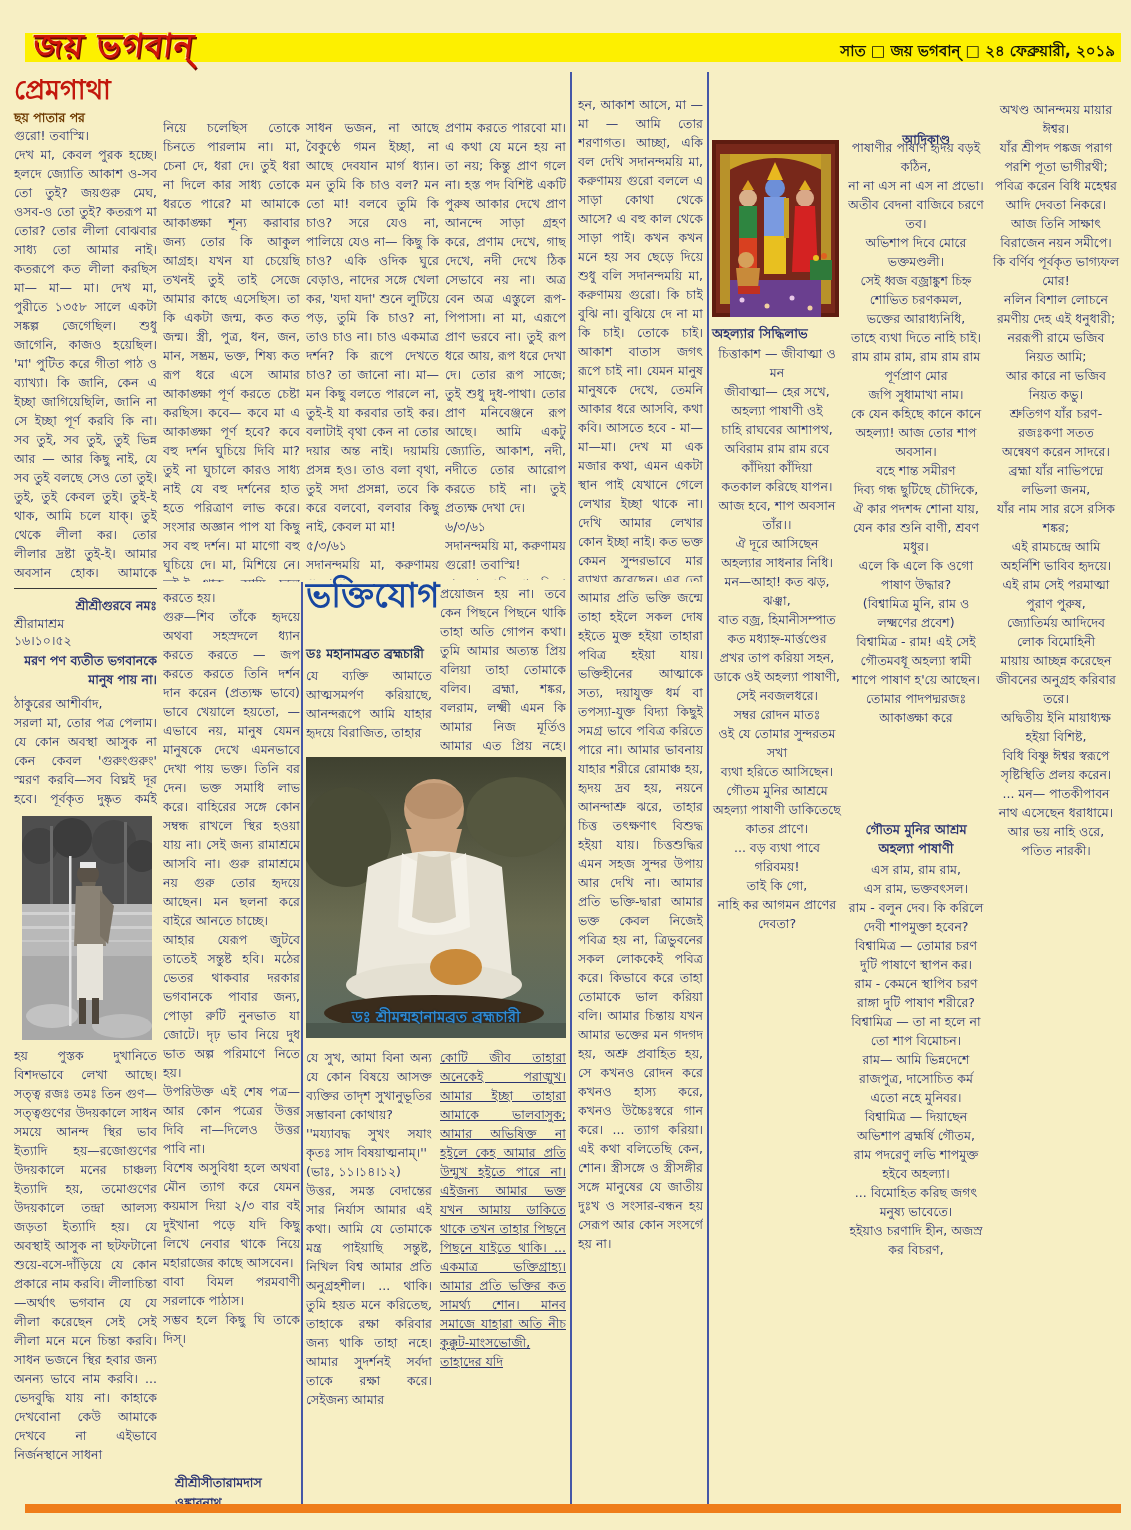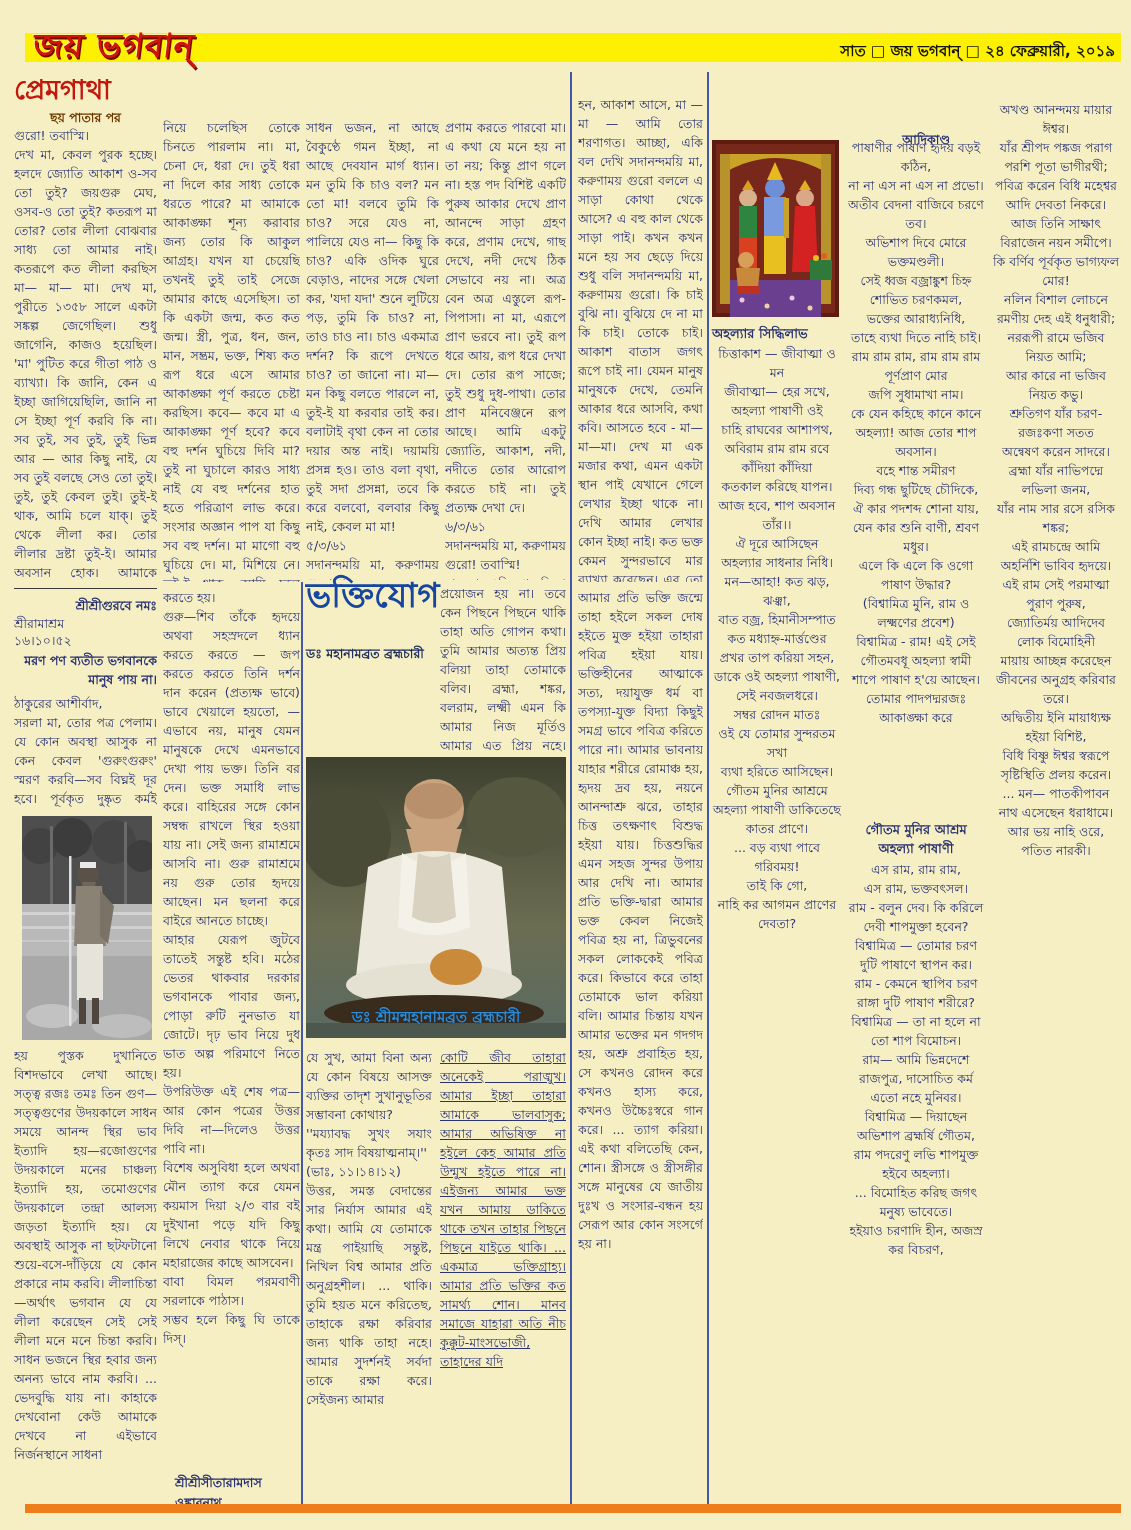--- a/index.html
+++ b/index.html
@@ -36,21 +36,21 @@
 
   <div class="abs masthead-bar" style="left:25px;top:33px;width:1096px;height:29px;"></div>
   <div class="abs logo" style="left:33px;top:20px;">জয় ভগবান্</div>
   <div class="abs issue" style="right:16px;top:39px;">সাত □ জয় ভগবান্ □ ২৪ ফেব্রুয়ারী, ২০১৯</div>
 
   <div class="abs divider" style="left:301px;top:582px;height:923px;"></div>
   <div class="abs divider" style="left:570px;top:72px;height:1433px;"></div>
   <div class="abs divider" style="left:707px;top:72px;height:1433px;"></div>
 
   <div class="abs h-red" style="left:14px;top:76px;width:143px;">প্রেমগাথা</div>
-  <div class="abs h-sub" style="left:14px;top:109px;width:143px;text-align:center;">ছয় পাতার পর</div>
+  <div class="abs h-sub" style="left:14px;top:109px;width:143px;">ছয় পাতার পর</div>
   <div class="abs txt" style="left:14px;top:126px;width:143px;height:456px;">গুরো! তবাস্মি।
 দেখ মা, কেবল পুরক হচ্ছে। হলদে জ্যোতি আকাশ ও-সব তো তুই? জয়গুরু মেঘ, ওসব-ও তো তুই? কতরূপ মা তোর? তোর লীলা বোঝবার সাধ্য তো আমার নাই। কতরূপে কত লীলা করছিস মা— মা— মা। দেখ মা, পুরীতে ১৩৫৮ সালে একটা সঙ্কল্প জেগেছিল। শুধু জাগেনি, কাজও হয়েছিল। 'মা' পুটিত করে গীতা পাঠ ও ব্যাখ্যা। কি জানি, কেন এ ইচ্ছা জাগিয়েছিলি, জানি না সে ইচ্ছা পূর্ণ করবি কি না। সব তুই, সব তুই, তুই ভিন্ন আর — আর কিছু নাই, যে সব তুই বলছে সেও তো তুই। তুই, তুই কেবল তুই। তুই-ই থাক, আমি চলে যাক্। তুই থেকে লীলা কর। তোর লীলার দ্রষ্টা তুই-ই। আমার অবসান হোক। আমাকে মিশিয়ে নিয়ে কেবল তুই-ই থাক। মা— মা— মা।
 ৩/৩/৬১
 সদানন্দময়ি মা, করুণাময় গুরো! তবাস্মি।
 মা মাগো, কত জন্ম-জন্মান্তর কত সাজে সেজে কোলে করে</div>
   <div class="abs txt" style="left:163px;top:118px;width:137px;height:464px;">নিয়ে চলেছিস তোকে চিনতে পারলাম না। মা, চেনা দে, ধরা দে। তুই ধরা না দিলে কার সাধ্য তোকে ধরতে পারে? মা আমাকে আকাঙ্ক্ষা শূন্য করাবার জন্য তোর কি আকুল আগ্রহ। যখন যা চেয়েছি তখনই তুই তাই সেজে আমার কাছে এসেছিস। তা কি একটা জন্ম, কত কত জন্ম। স্ত্রী, পুত্র, ধন, জন, মান, সম্ভ্রম, ভক্ত, শিষ্য কত রূপ ধরে এসে আমার আকাঙ্ক্ষা পূর্ণ করতে চেষ্টা করছিস। কবে— কবে মা এ আকাঙ্ক্ষা পূর্ণ হবে? কবে বহু দর্শন ঘুচিয়ে দিবি মা? তুই না ঘুচালে কারও সাধ্য নাই যে বহু দর্শনের হাত হতে পরিত্রাণ লাভ করে। সংসার অজ্ঞান পাপ যা কিছু সব বহু দর্শন। মা মাগো বহু ঘুচিয়ে দে। মা, মিশিয়ে নে। তুই-ই থাক, আমি চলে যাক্। মা, এক করে নে মা।
 ৪/৩/৬১
 সদানন্দময়ি মা, করুণাময় গুরো! তবাস্মি।</div>
   <div class="abs txt" style="left:306px;top:118px;width:133px;height:462px;">সাধন ভজন, না আছে বৈকুণ্ঠে গমন ইচ্ছা, না আছে দেবযান মার্গ ধ্যান। মন তুমি কি চাও বল? মন তো মা! বলবে তুমি কি চাও? সরে যেও না, পালিয়ে যেও না— কিছু কি চাও? একি ওদিক ঘুরে বেড়াও, নাদের সঙ্গে খেলা কর, 'যদা যদা' শুনে লুটিয়ে পড়, তুমি কি চাও? না, তাও চাও না। চাও একমাত্র দর্শন? কি রূপে দেখতে চাও? তা জানো না। মা—মন কিছু বলতে পারলে না, তুই-ই যা করবার তাই কর। বলাটাই বৃথা কেন না তোর দয়ার অন্ত নাই। দয়াময়ি প্রসন্ন হও। তাও বলা বৃথা, তুই সদা প্রসন্না, তবে কি করে বলবো, বলবার কিছু নাই, কেবল মা মা!
 ৫/৩/৬১
@@ -106,20 +106,21 @@
 গুরু—শিব তাঁকে হৃদয়ে অথবা সহস্রদলে ধ্যান করতে করতে — জপ করতে করতে তিনি দর্শন দান করেন (প্রত্যক্ষ ভাবে) ভাবে খেয়ালে হয়তো, — এভাবে নয়, মানুষ যেমন মানুষকে দেখে এমনভাবে দেখা পায় ভক্ত। তিনি বর দেন। ভক্ত সমাধি লাভ করে। বাহিরের সঙ্গে কোন সম্বন্ধ রাখলে স্থির হওয়া যায় না। সেই জন্য রামাশ্রমে আসবি না। গুরু রামাশ্রমে নয় গুরু তোর হৃদয়ে আছেন। মন ছলনা করে বাইরে আনতে চাচ্ছে।
 আহার যেরূপ জুটবে তাতেই সন্তুষ্ট হবি। মঠের ভেতর থাকবার দরকার ভগবানকে পাবার জন্য, পোড়া রুটি নুনভাত যা জোটে। দৃঢ় ভাব নিয়ে দুধ ভাত অল্প পরিমাণে নিতে হয়।
 উপরিউক্ত এই শেষ পত্র—আর কোন পত্রের উত্তর দিবি না—দিলেও উত্তর পাবি না।
 বিশেষ অসুবিধা হলে অথবা মৌন ত্যাগ করে যেমন কয়মাস দিয়া ২/৩ বার বই দুইখানা পড়ে যদি কিছু লিখে নেবার থাকে নিয়ে মহারাজের কাছে আসবেন।
 বাবা বিমল পরমবাণী সরলাকে পাঠাস।
 সম্ভব হলে কিছু ঘি তাকে দিস্।</div>
   <div class="abs sig" style="left:163px;top:1474px;width:137px;">শ্রীশ্রীসীতারামদাস ওঙ্কারনাথ</div>
 
   <div class="abs h-blue-mid" style="left:306px;top:578px;width:200px;">ভক্তিযোগ</div>
   <div class="abs byline" style="left:306px;top:645px;width:130px;">ডঃ মহানামব্রত ব্রহ্মচারী</div>
+  <div class="abs txt" style="left:306px;top:666px;width:126px;height:88px;">যে ব্যক্তি আমাতে আত্মসমর্পণ করিয়াছে, আনন্দরূপে আমি যাহার হৃদয়ে বিরাজিত, তাহার</div>
   <div class="abs txt" style="left:440px;top:584px;width:126px;height:170px;">প্রয়োজন হয় না। তবে কেন পিছনে পিছনে থাকি তাহা অতি গোপন কথা। তুমি আমার অত্যন্ত প্রিয় বলিয়া তাহা তোমাকে বলিব। ব্রহ্মা, শঙ্কর, বলরাম, লক্ষ্মী এমন কি আমার নিজ মূর্তিও আমার এত প্রিয় নহে। সেই রহস্য কথা তোমাকে বলিতেছি। আমার অঙ্গে অনন্ত</div>
 
   <div class="abs" style="left:306px;top:757px;width:260px;height:281px;">
     <svg class="photo" width="260" height="281" viewBox="0 0 260 281">
       <defs>
         <linearGradient id="mbg" x1="0" y1="0" x2="0" y2="1">
           <stop offset="0" stop-color="#3f4130"></stop>
             <stop offset="0.6" stop-color="#6b6d52"></stop>
             <stop offset="1" stop-color="#5a6a62"></stop>
         </linearGradient>

